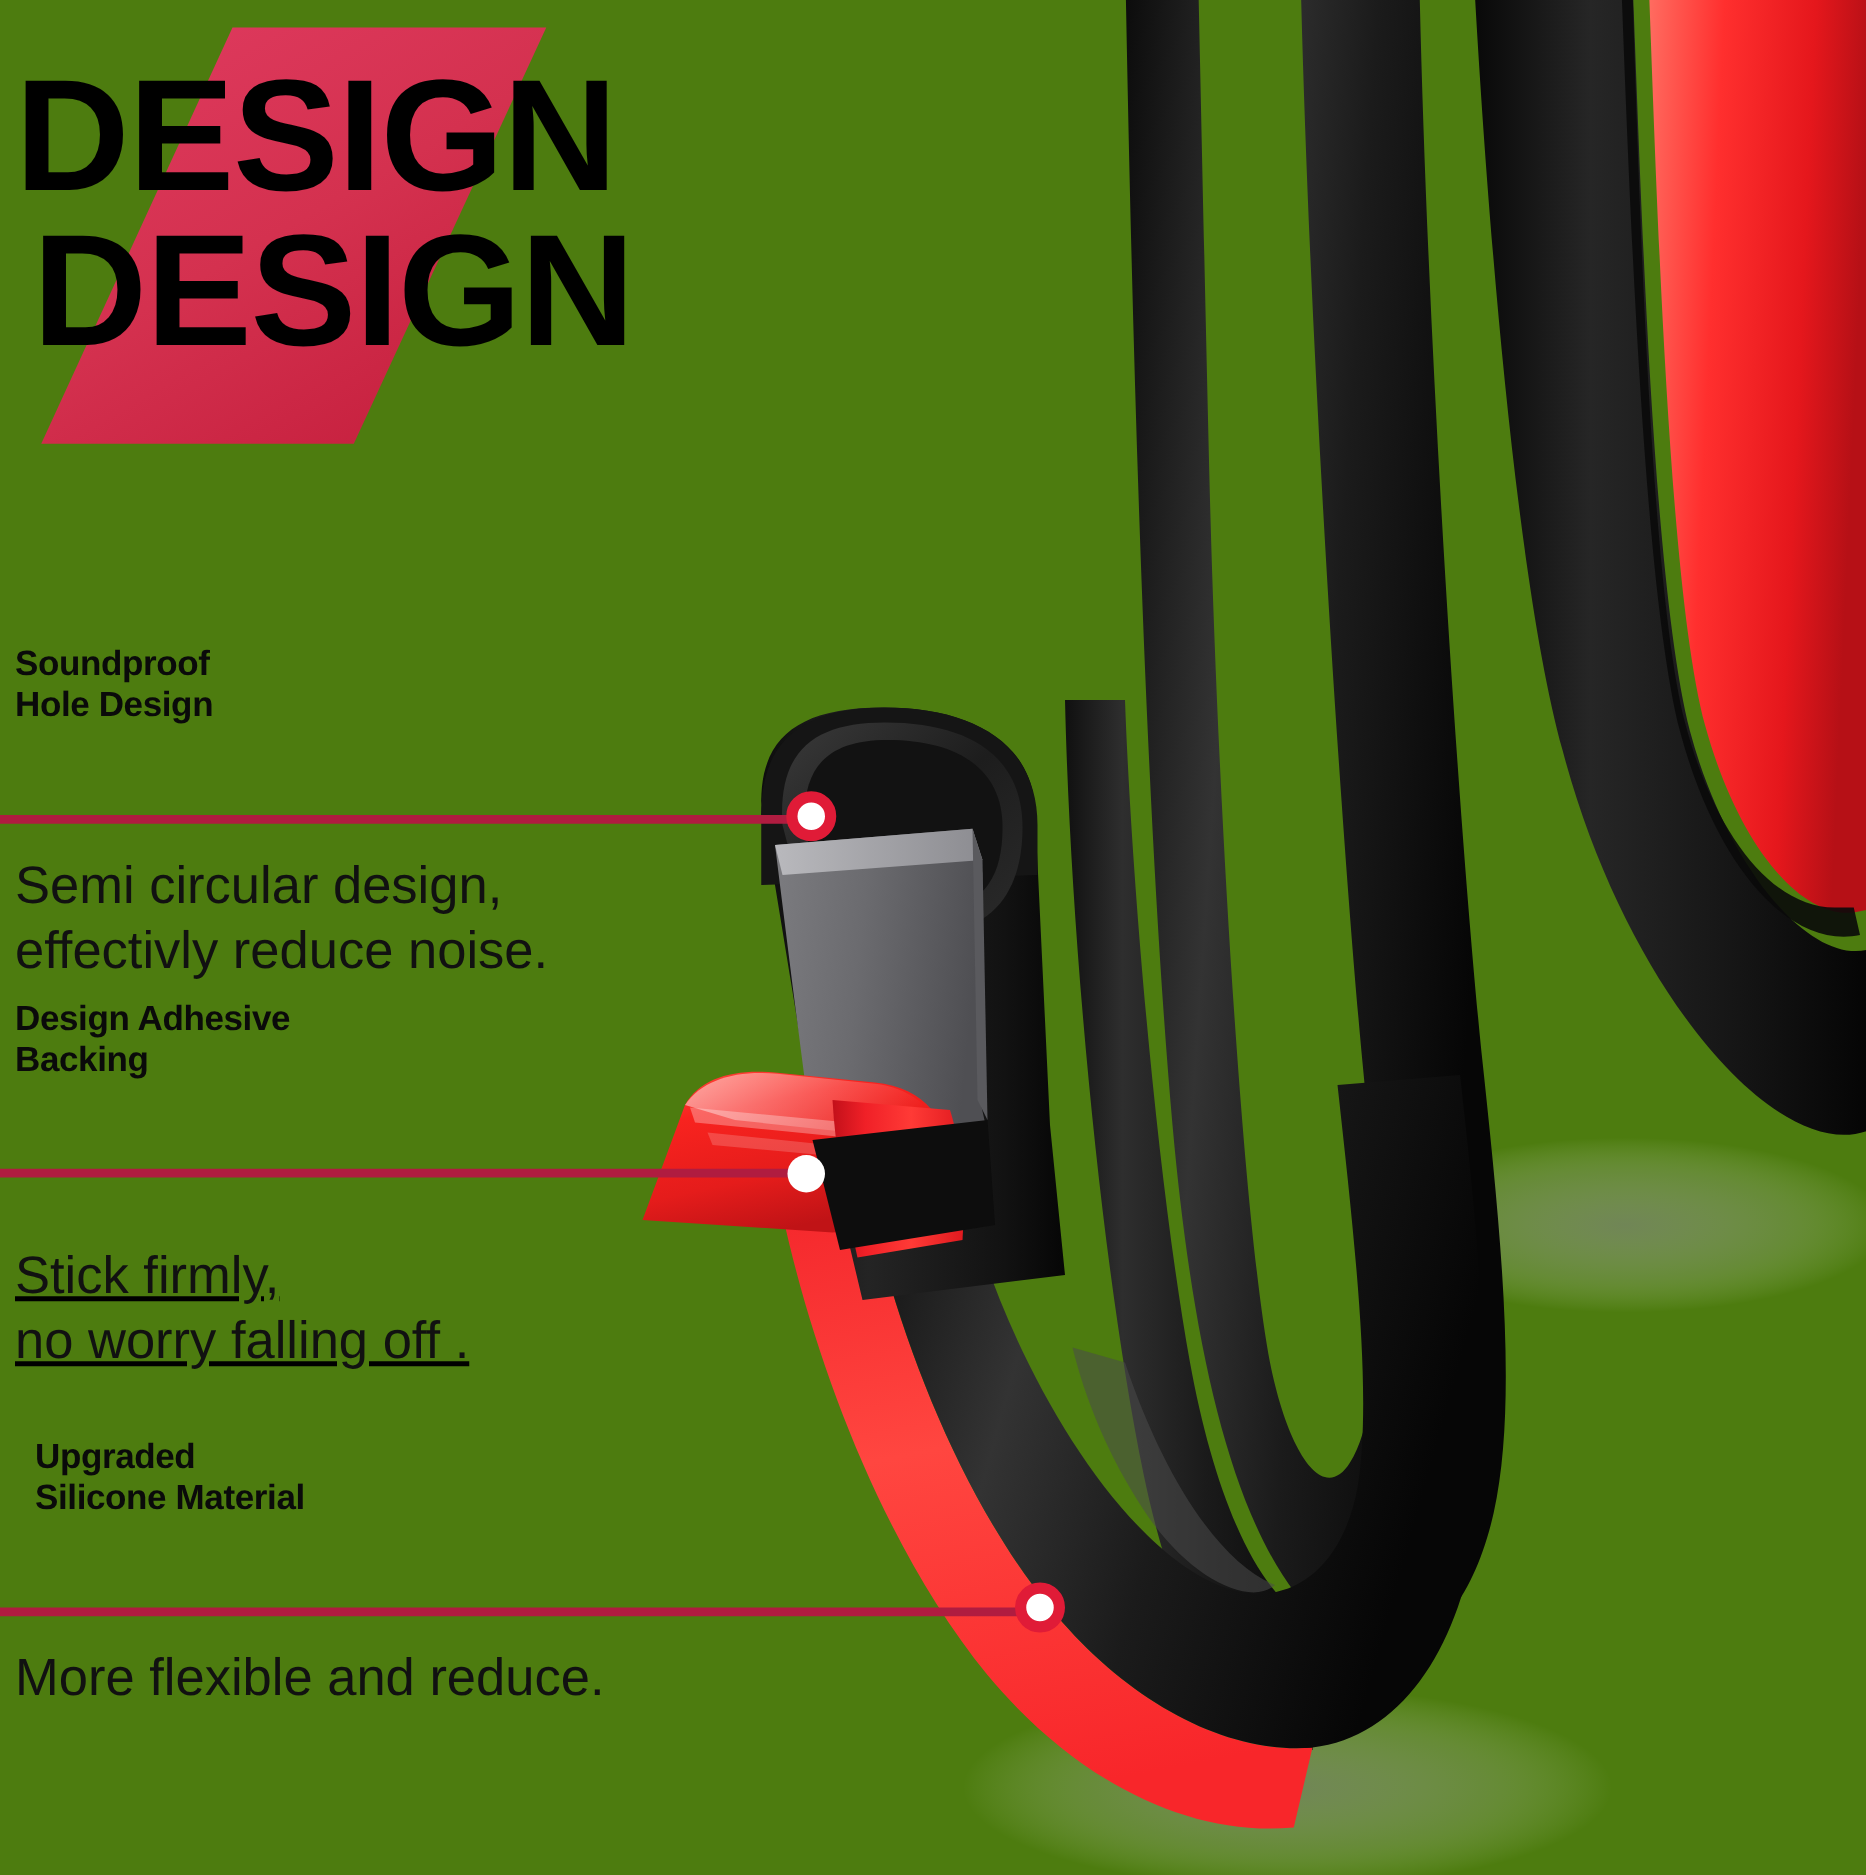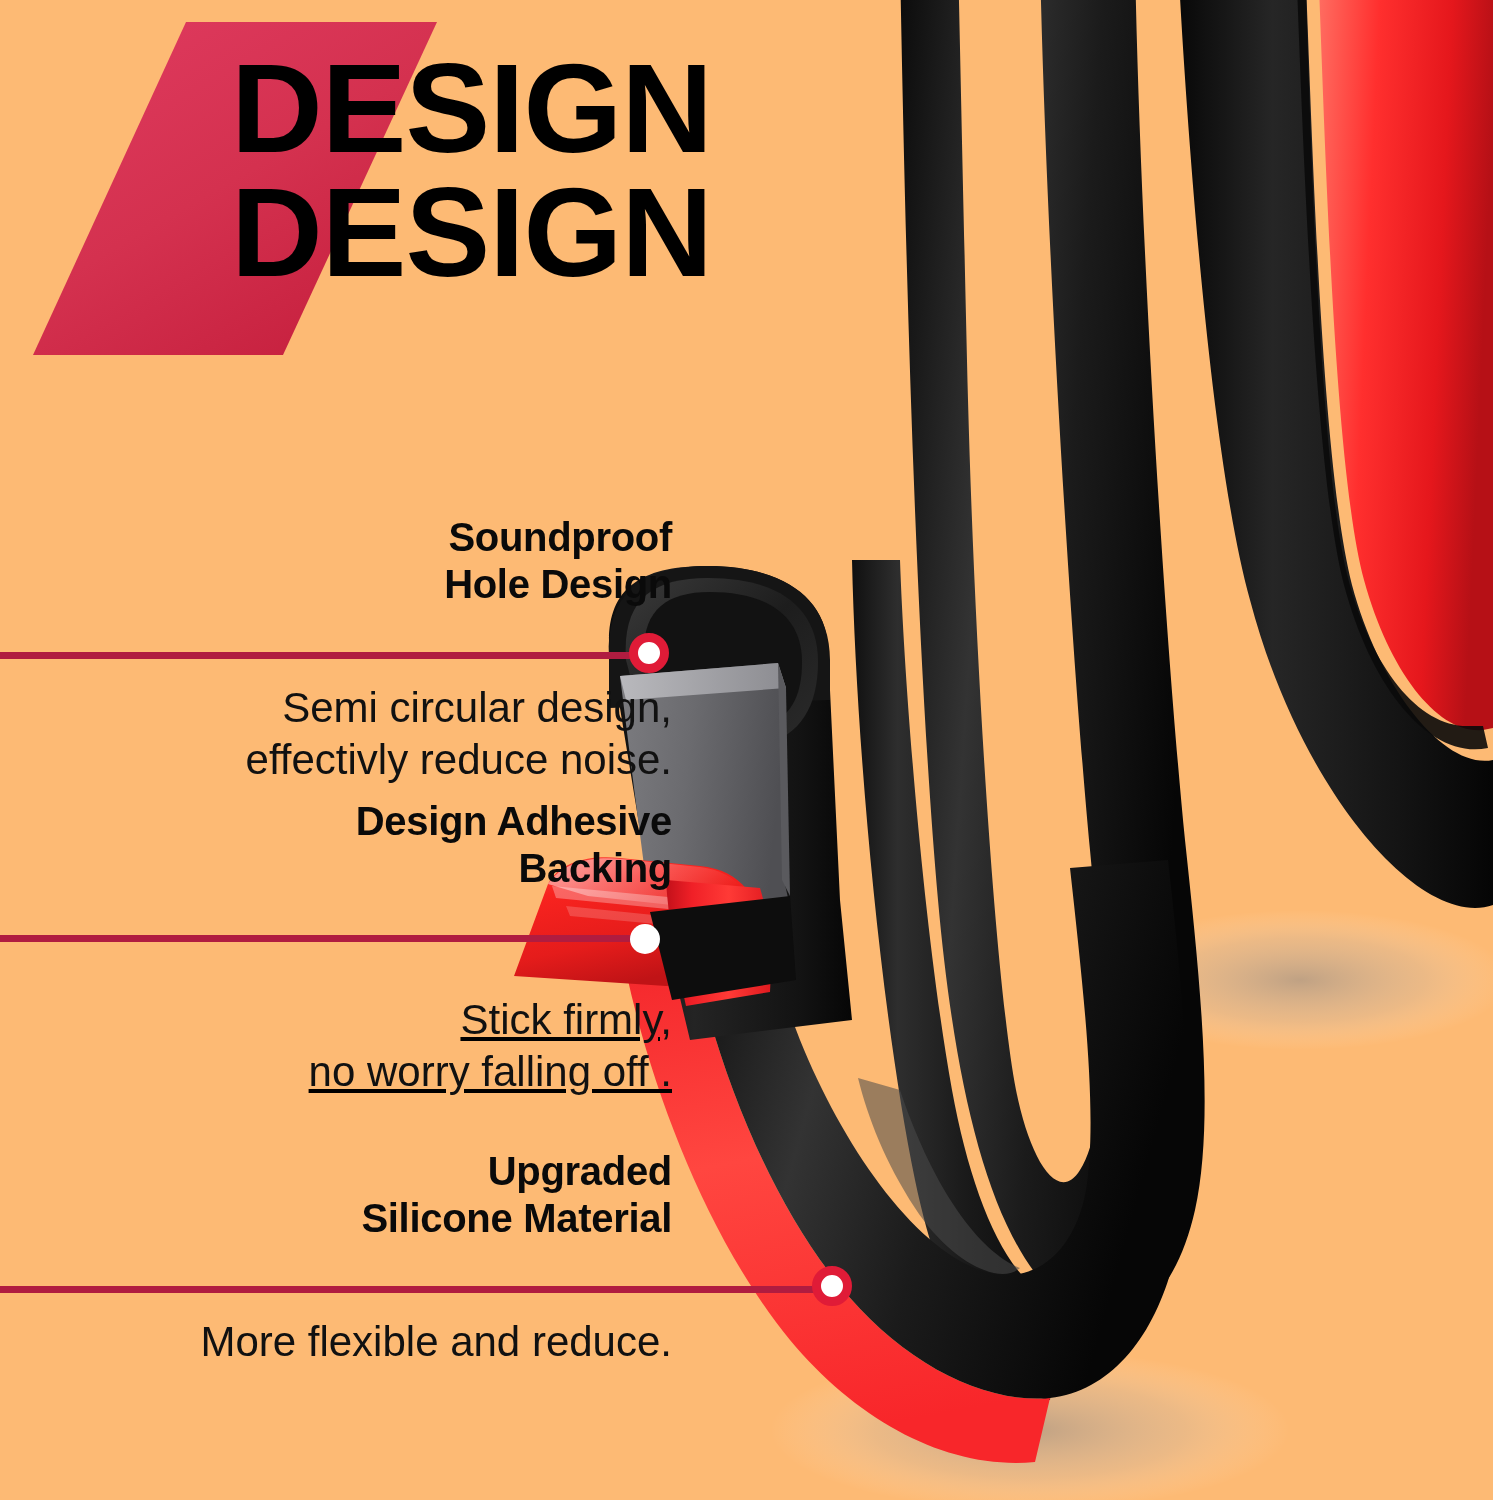--- a/index.html
+++ b/index.html
@@ -4,23 +4,22 @@
 <style>
   html,body{margin:0;padding:0;background:#fff;}
   body{
     font-family:"Liberation Sans", sans-serif;
     -webkit-font-smoothing:antialiased;
   }
   #stage{
     position:relative;
     width:1493px;
     height:1500px;
-    background:#fdba74;
+    background:#4d7c0f;
     overflow:hidden;
-    text-align:right;
   }
 
   
   #title-banner{
     position:absolute;
     left:0; top:0;
     width:700px; height:400px;
     pointer-events:none;
   }
   #title-wrap{
@@ -40,21 +39,21 @@
   .title-line.second{ margin-left:14px; }
 
   
   .feature{
     position:absolute;
     left:12px;
     width:660px;
     z-index:4;
   }
   .feature-title{
-    font-size:40px;
+    font-size:28px;
     line-height:1.18;
     font-weight:bold;
     color:#0a0a0a;
     letter-spacing:-0.3px;
     white-space:pre-line;
   }
   .feature-desc{
     font-size:42px;
     line-height:1.24;
     color:#111111;
@@ -301,21 +300,21 @@
     <div class="feature-title">Design Adhesive
 Backing</div>
   </div>
   <div class="leader" style="left:0px; top:935px; width:640px;"></div>
   <div class="leader-dot plain" style="left:630px; top:924px;"></div>
   <div class="feature" style="top:980px;text-decoration:underline;">
     <div class="feature-desc">Stick firmly,
 no worry falling off .</div>
   </div>
 
-  <div class="feature" style="top:1148px;">
+  <div class="feature" style="top:1148px;margin-left:16px;">
     <div class="feature-title">Upgraded
 Silicone Material</div>
   </div>
   <div class="leader" style="left:0px; top:1286px; width:822px;"></div>
   <div class="leader-dot ring" style="left:812px; top:1266px;"></div>
   <div class="feature" style="top:1302px;">
     <div class="feature-desc">More flexible and reduce.</div>
   </div>
 
 </div>

